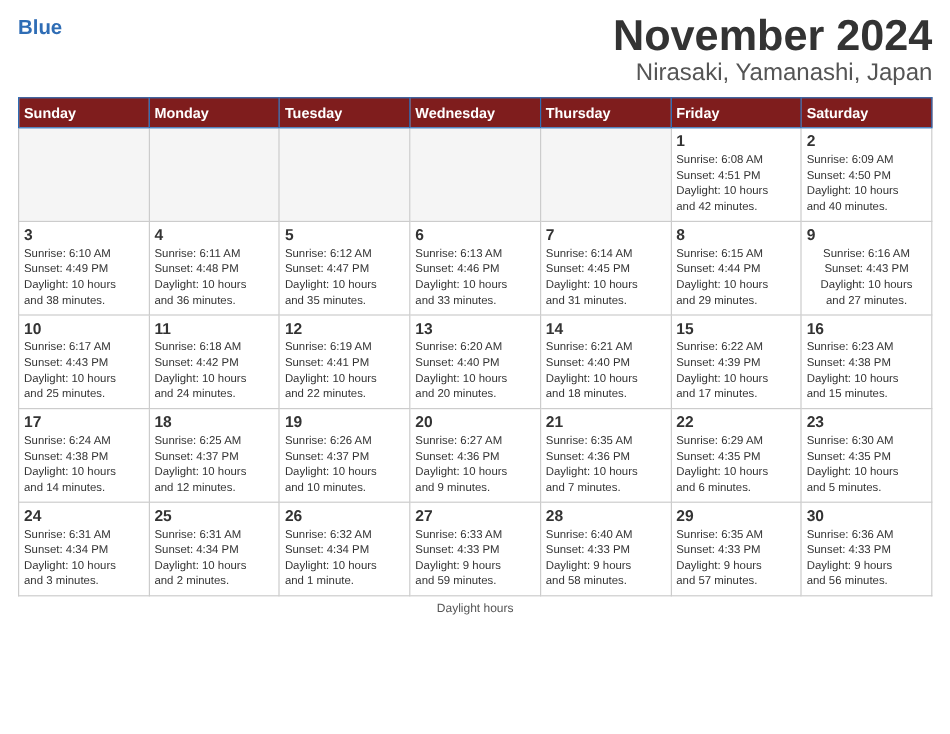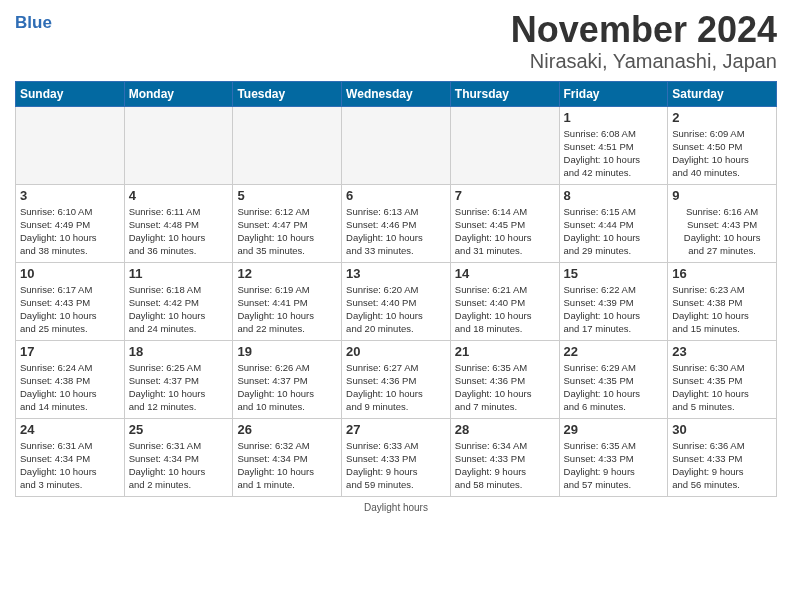--- a/index.html
+++ b/index.html
@@ -37,21 +37,21 @@
     .subtitle {
       font-size: 20px;
       color: #555;
     }
     table {
       width: 100%;
       border-collapse: collapse;
       table-layout: fixed;
     }
     th {
-      background-color: #0369a1;
+      background-color: #7f1d1d;
       color: #fff;
       font-size: 12px;
       font-weight: bold;
       padding: 5px 4px;
       text-align: left;
       border: 1px solid #2f6db5;
     }
     td {
       border: 1px solid #ccc;
       vertical-align: top;
@@ -309,21 +309,21 @@
           </td>
           <td>
             <span class="day-num">27</span>
             <div class="day-info" style="white-space: pre-line;">Sunrise: 6:33 AM
 Sunset: 4:33 PM
 Daylight: 9 hours
 and 59 minutes.</div>
           </td>
           <td>
             <span class="day-num">28</span>
-            <div class="day-info" style="white-space: pre-line;">Sunrise: 6:34 AM
+            <div class="day-info" style="white-space: pre-line;">Sunrise: 6:40 AM
 Sunset: 4:33 PM
 Daylight: 9 hours
 and 58 minutes.</div>
           </td>
           <td>
             <span class="day-num">29</span>
             <div class="day-info" style="white-space: pre-line;">Sunrise: 6:35 AM
 Sunset: 4:33 PM
 Daylight: 9 hours
 and 57 minutes.</div>

